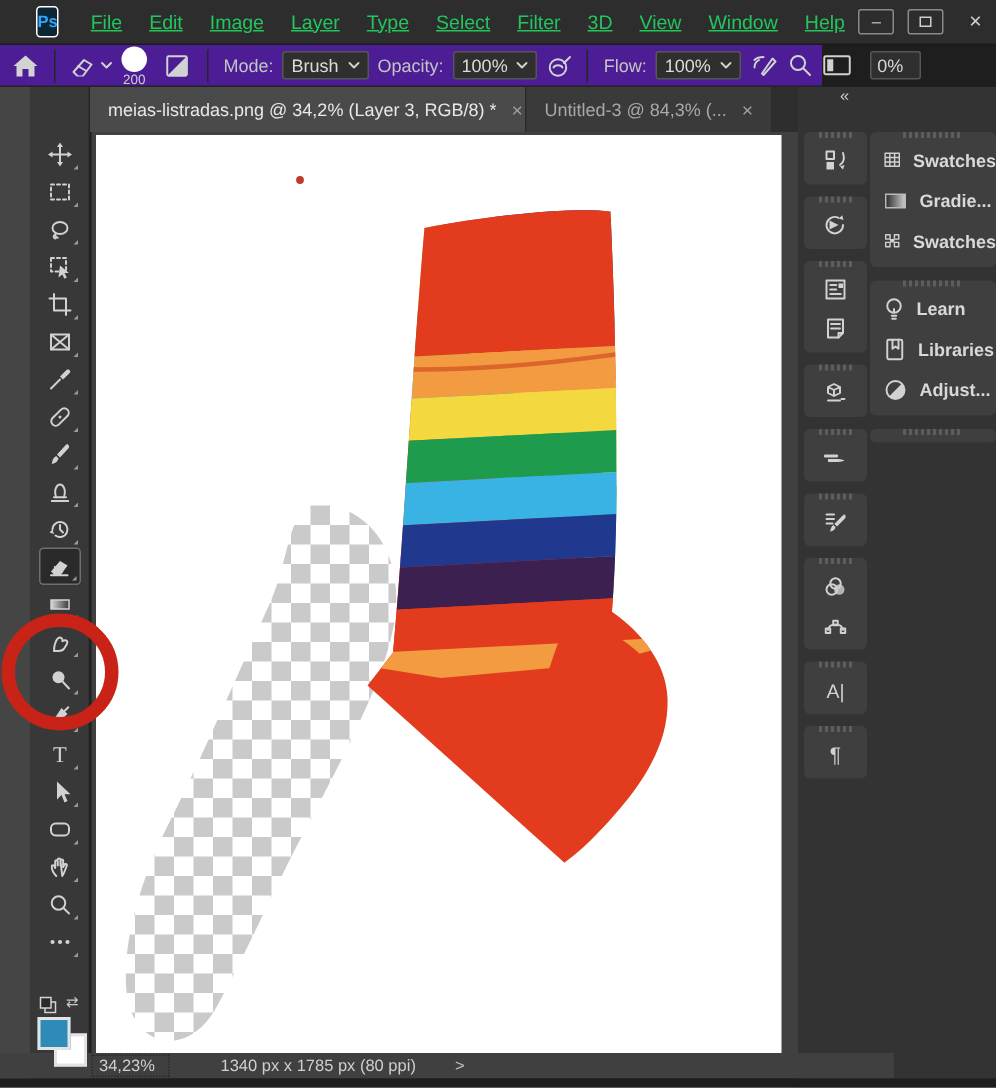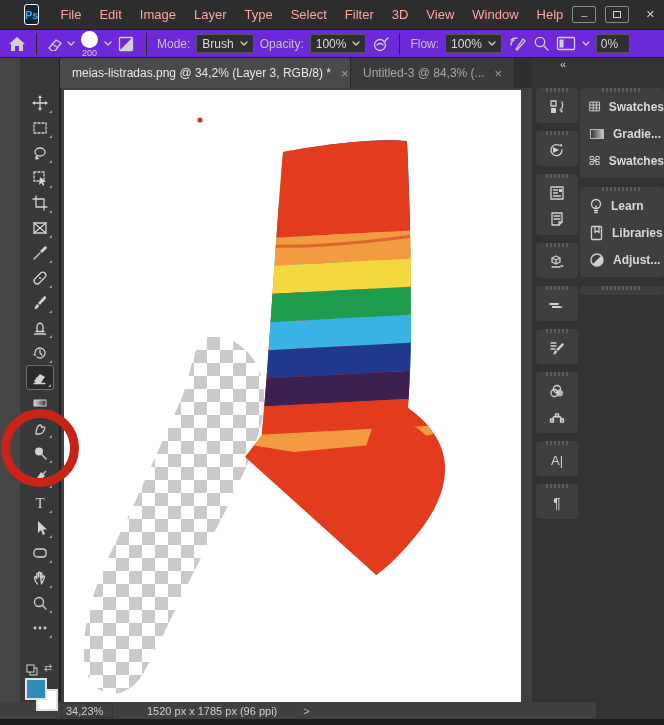--- a/index.html
+++ b/index.html
@@ -8,28 +8,28 @@
     position:relative; width:664px; height:725px; overflow:hidden;
     background:#1e1e1e; font-family:"Liberation Sans",sans-serif;
     color:#d8d8d8; font-size:12px; -webkit-font-smoothing:antialiased;
   }
   
   .menubar{position:absolute;left:0;top:0;width:664px;height:30px;background:#2d2d2d;
     display:flex;align-items:center;border-bottom:1px solid #1c1c1c;}
   .pslogo{width:21px;height:21px;margin:0 12px 0 24px;border:1px solid #ffffff;border-radius:3px;
     background:#0d2636;color:#31a8ff;font-size:11px;font-weight:bold;display:flex;
     align-items:center;justify-content:center;}
-  .menu-item{padding:0 9px;font-size:13px;color:#fca5a5;line-height:30px;cursor:default;}
+  .menu-item{padding:0 9px;font-size:13px;color:#22c55e;line-height:30px;cursor:default;text-decoration:underline;}
   .win-controls{margin-left:auto;display:flex;align-items:center;gap:9px;padding-right:12px;}
   .wc{width:24px;height:17px;display:flex;align-items:center;justify-content:center;
     color:#cfcfcf;font-size:11px;}
   .wc.box{border:1px solid #8a8a8a;border-radius:2px;}
   .wc .sq{width:8px;height:7px;border:1px solid #cfcfcf;}
   
-  .optionsbar{position:absolute;left:0;top:30px;width:664px;height:28px;background:#6d28d9;
+  .optionsbar{position:absolute;left:0;top:30px;width:548px;height:28px;background:#4c1d95;
     border-bottom:1px solid #232323;display:flex;align-items:center;gap:6px;padding-left:8px;}
   .opt-sep{width:1px;height:22px;background:#262626;margin:0 4px;flex:none;}
   .opt-btn{display:flex;align-items:center;gap:3px;flex:none;}
   .opt-label{color:#c4c4c4;font-size:12px;flex:none;}
   .dropdown{height:19px;background:#2f2f2f;border:1px solid #565656;border-radius:2px;
     display:flex;align-items:center;gap:6px;padding:0 5px;color:#dcdcdc;font-size:12px;flex:none;}
   .brush-preview{display:flex;flex-direction:column;align-items:center;line-height:1;flex:none;margin-top:2px;}
   .brush-circle{width:17px;height:17px;border-radius:50%;background:#fff;}
   .brush-size{font-size:9px;color:#cfcfcf;margin-top:1px;}
   .smoothing-box{height:19px;background:#2f2f2f;border:1px solid #565656;border-radius:2px;
@@ -604,18 +604,18 @@
           <div class="grip"></div>
       </div>
     </div>
   </div>
 
   <div class="statusbar">
     <div class="spacer-l"></div>
     <div class="zoom-box">
       <span>34,23%</span>
     </div>
-    <div class="dims">1520 px x 1785 px (96 ppi)</div>
+    <div class="dims">1340 px x 1785 px (80 ppi)</div>
     <div class="status-chev">&gt;</div>
   </div>
   <div class="bottom-edge"></div>
 
 </div>
 
 </body></html>

